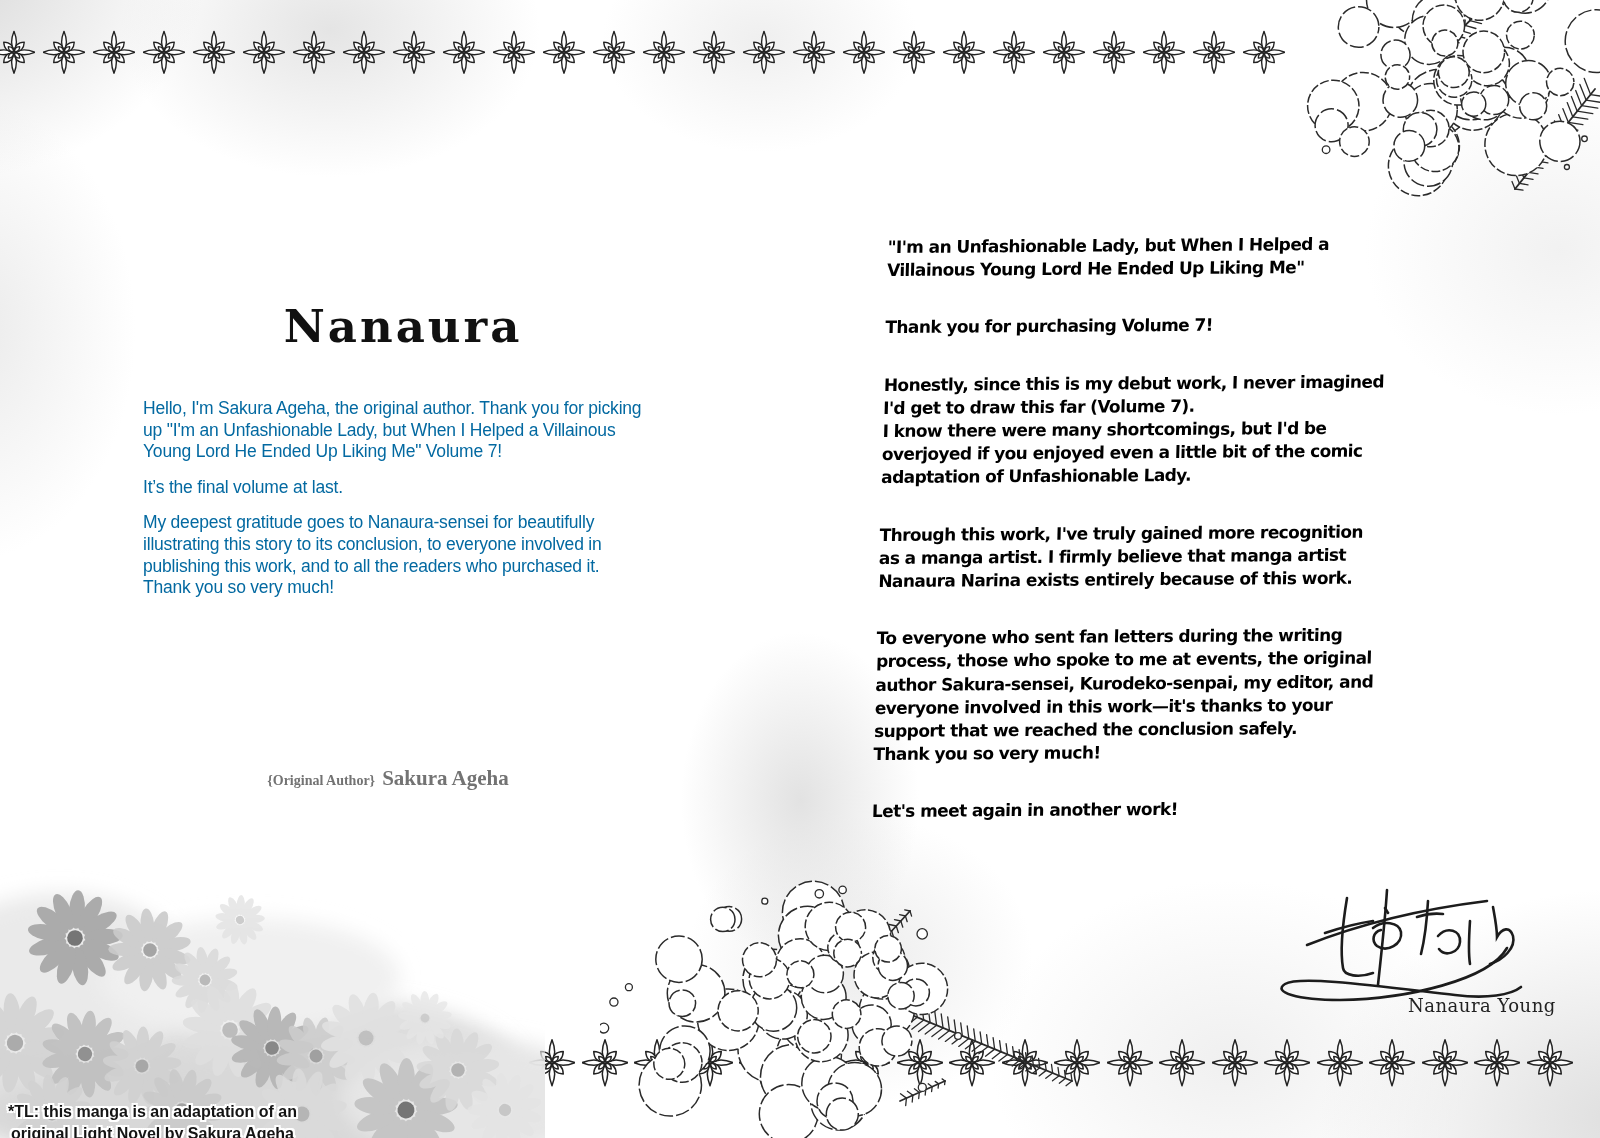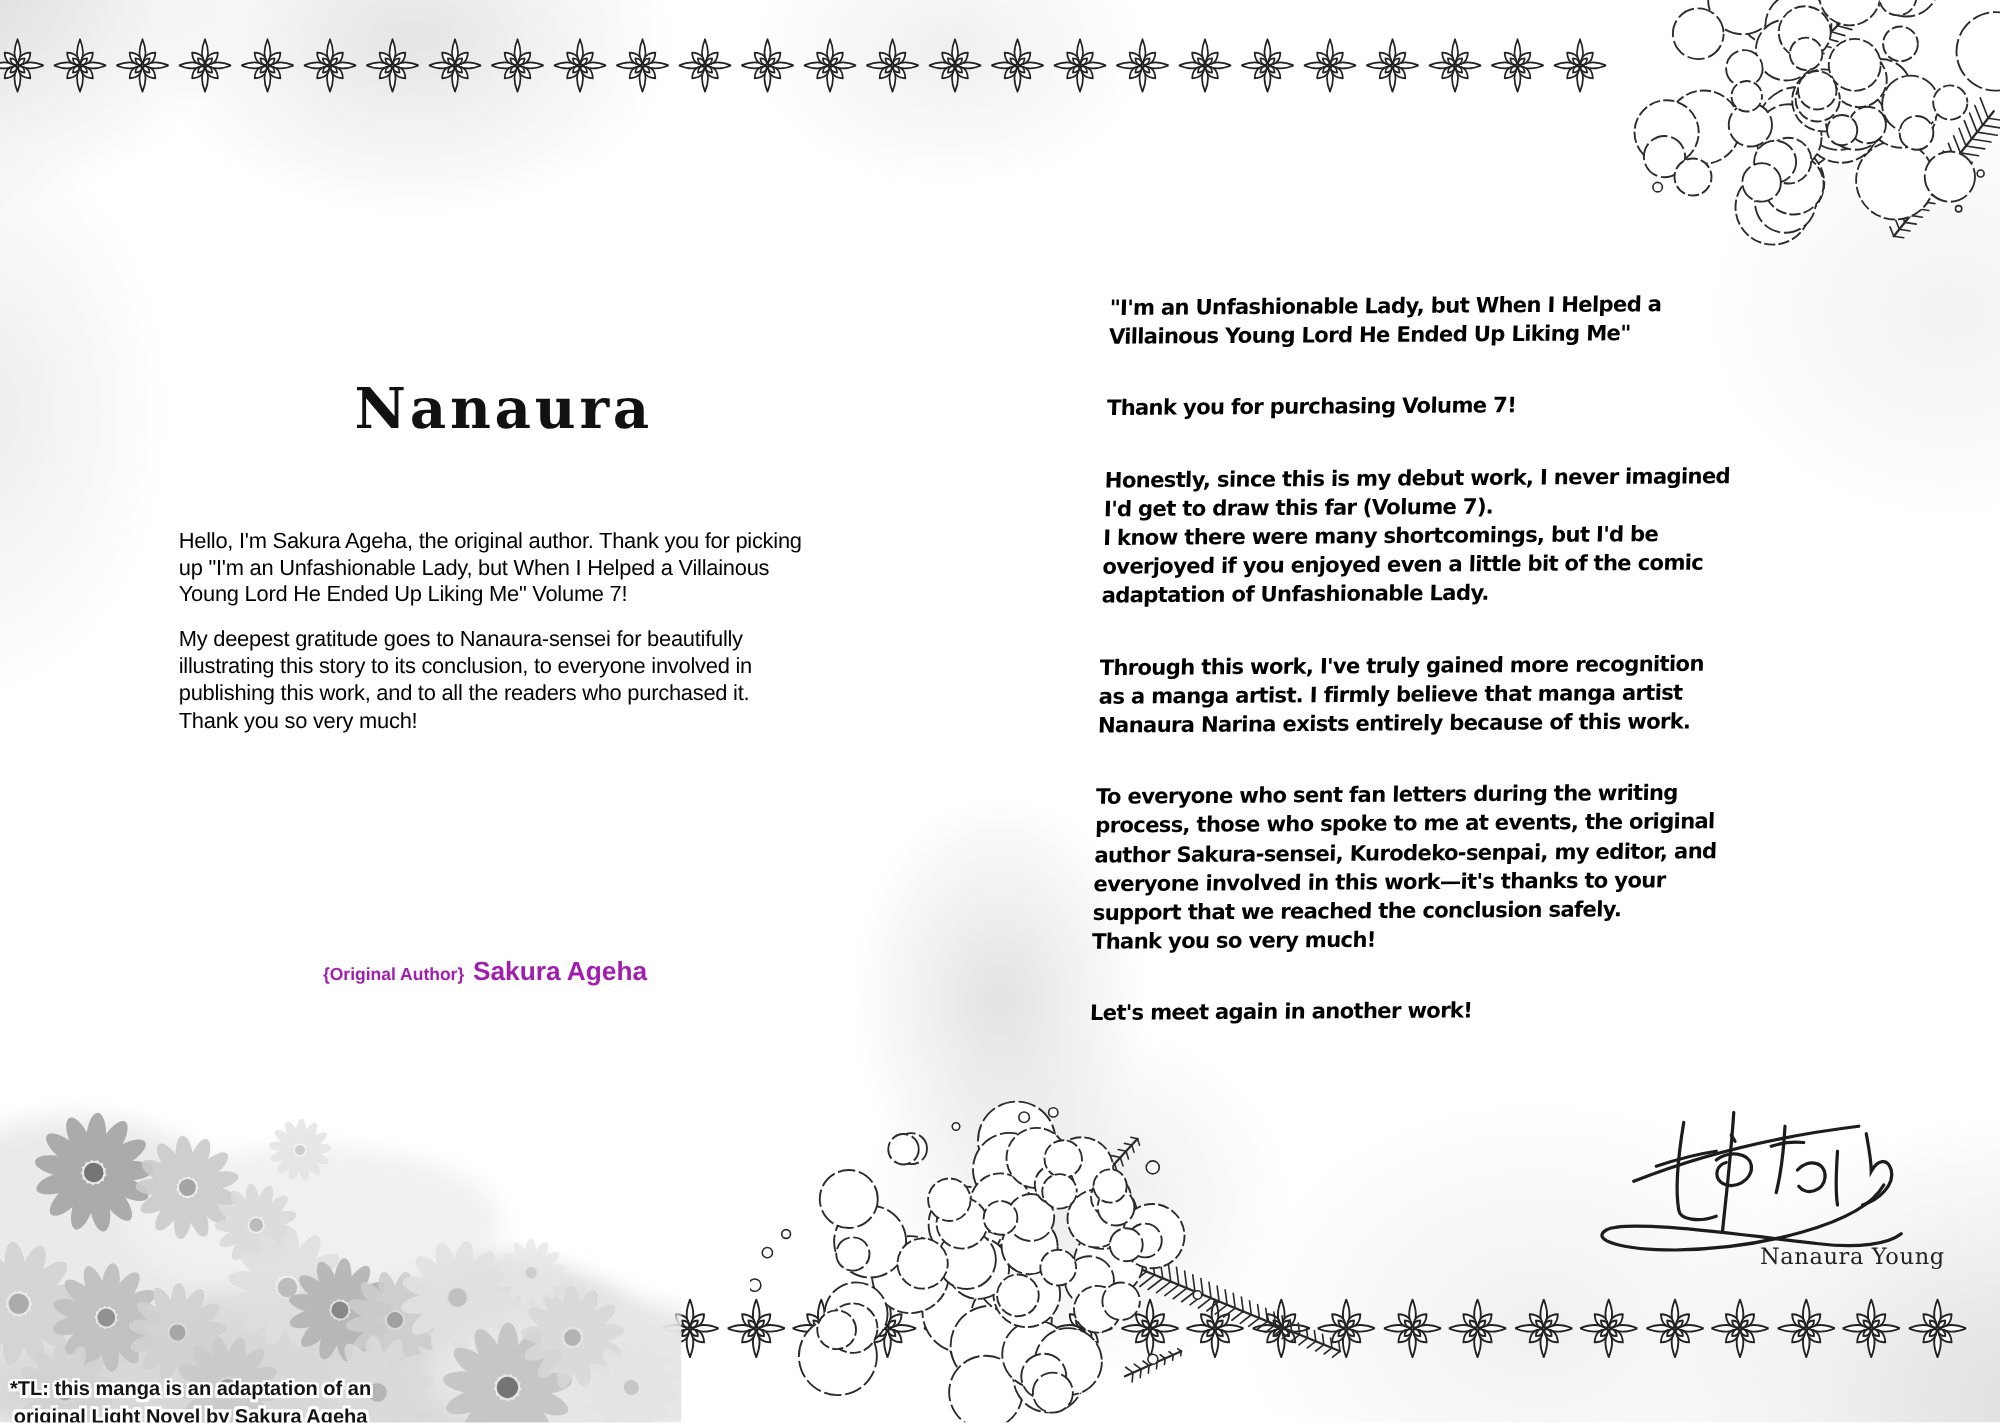--- a/index.html
+++ b/index.html
@@ -26,26 +26,27 @@
   .border-flower { position:absolute; }
 
   
   .atogaki-title {
     position:absolute; left:143px; top:300px; width:520px; z-index:3;
     text-align:center; font-family:"DejaVu Serif", serif; font-weight:bold;
     font-size:45px; letter-spacing:3px; color:#111;
   }
   .left-text {
     position:absolute; left:143px; top:398px; width:560px; z-index:3;
-    font-size:17.5px; line-height:21.6px; letter-spacing:-0.2px; color:#000000;margin-top:24px;
+    font-size:17.5px; line-height:21.6px; letter-spacing:-0.2px; color:#0369a1;
   }
   .left-text .para { white-space:pre-line; margin-bottom:14px; }
   .author-credit {
     position:absolute; left:143px; top:766px; width:490px; z-index:3; text-align:center;
-    color:#a21caf;
+    color:#737373;
+    font-family:Liberation Serif, serif;
   }
   .author-credit .label { font-size:14px; font-weight:bold; }
   .author-credit .name  { font-size:21px; font-weight:bold; margin-left:7px; }
 
   
   .right-text {
     position:absolute; left:888px; top:236px; width:600px; z-index:3;
     font-family:"DejaVu Sans", sans-serif; font-weight:bold; color:#000;
     font-size:17px; line-height:23.2px; letter-spacing:-0.6px;
     transform:skewX(-2deg) rotate(-0.4deg); transform-origin:left top;
@@ -1416,20 +1417,21 @@
     <circle cx="322.2" cy="57.9" r="5.2" fill="#fff" stroke="#2b2b2b" stroke-width="1.3"></circle>
     <circle cx="358.0" cy="160.0" r="3.4" fill="#fff" stroke="#2b2b2b" stroke-width="1.3"></circle>
   </svg>
 
 <h1 class="atogaki-title">Nanaura</h1>
 
 <div class="left-text">
   <div class="para">Hello, I'm Sakura Ageha, the original author. Thank you for picking
 up "I'm an Unfashionable Lady, but When I Helped a Villainous
 Young Lord He Ended Up Liking Me" Volume 7!</div>
+  <div class="para">It’s the final volume at last.</div>
   <div class="para">My deepest gratitude goes to Nanaura-sensei for beautifully
 illustrating this story to its conclusion, to everyone involved in
 publishing this work, and to all the readers who purchased it.
 Thank you so very much!</div>
 </div>
 
 <div class="author-credit">
   <span class="label">{Original Author}</span><span class="name">Sakura Ageha</span>
 </div>
 

